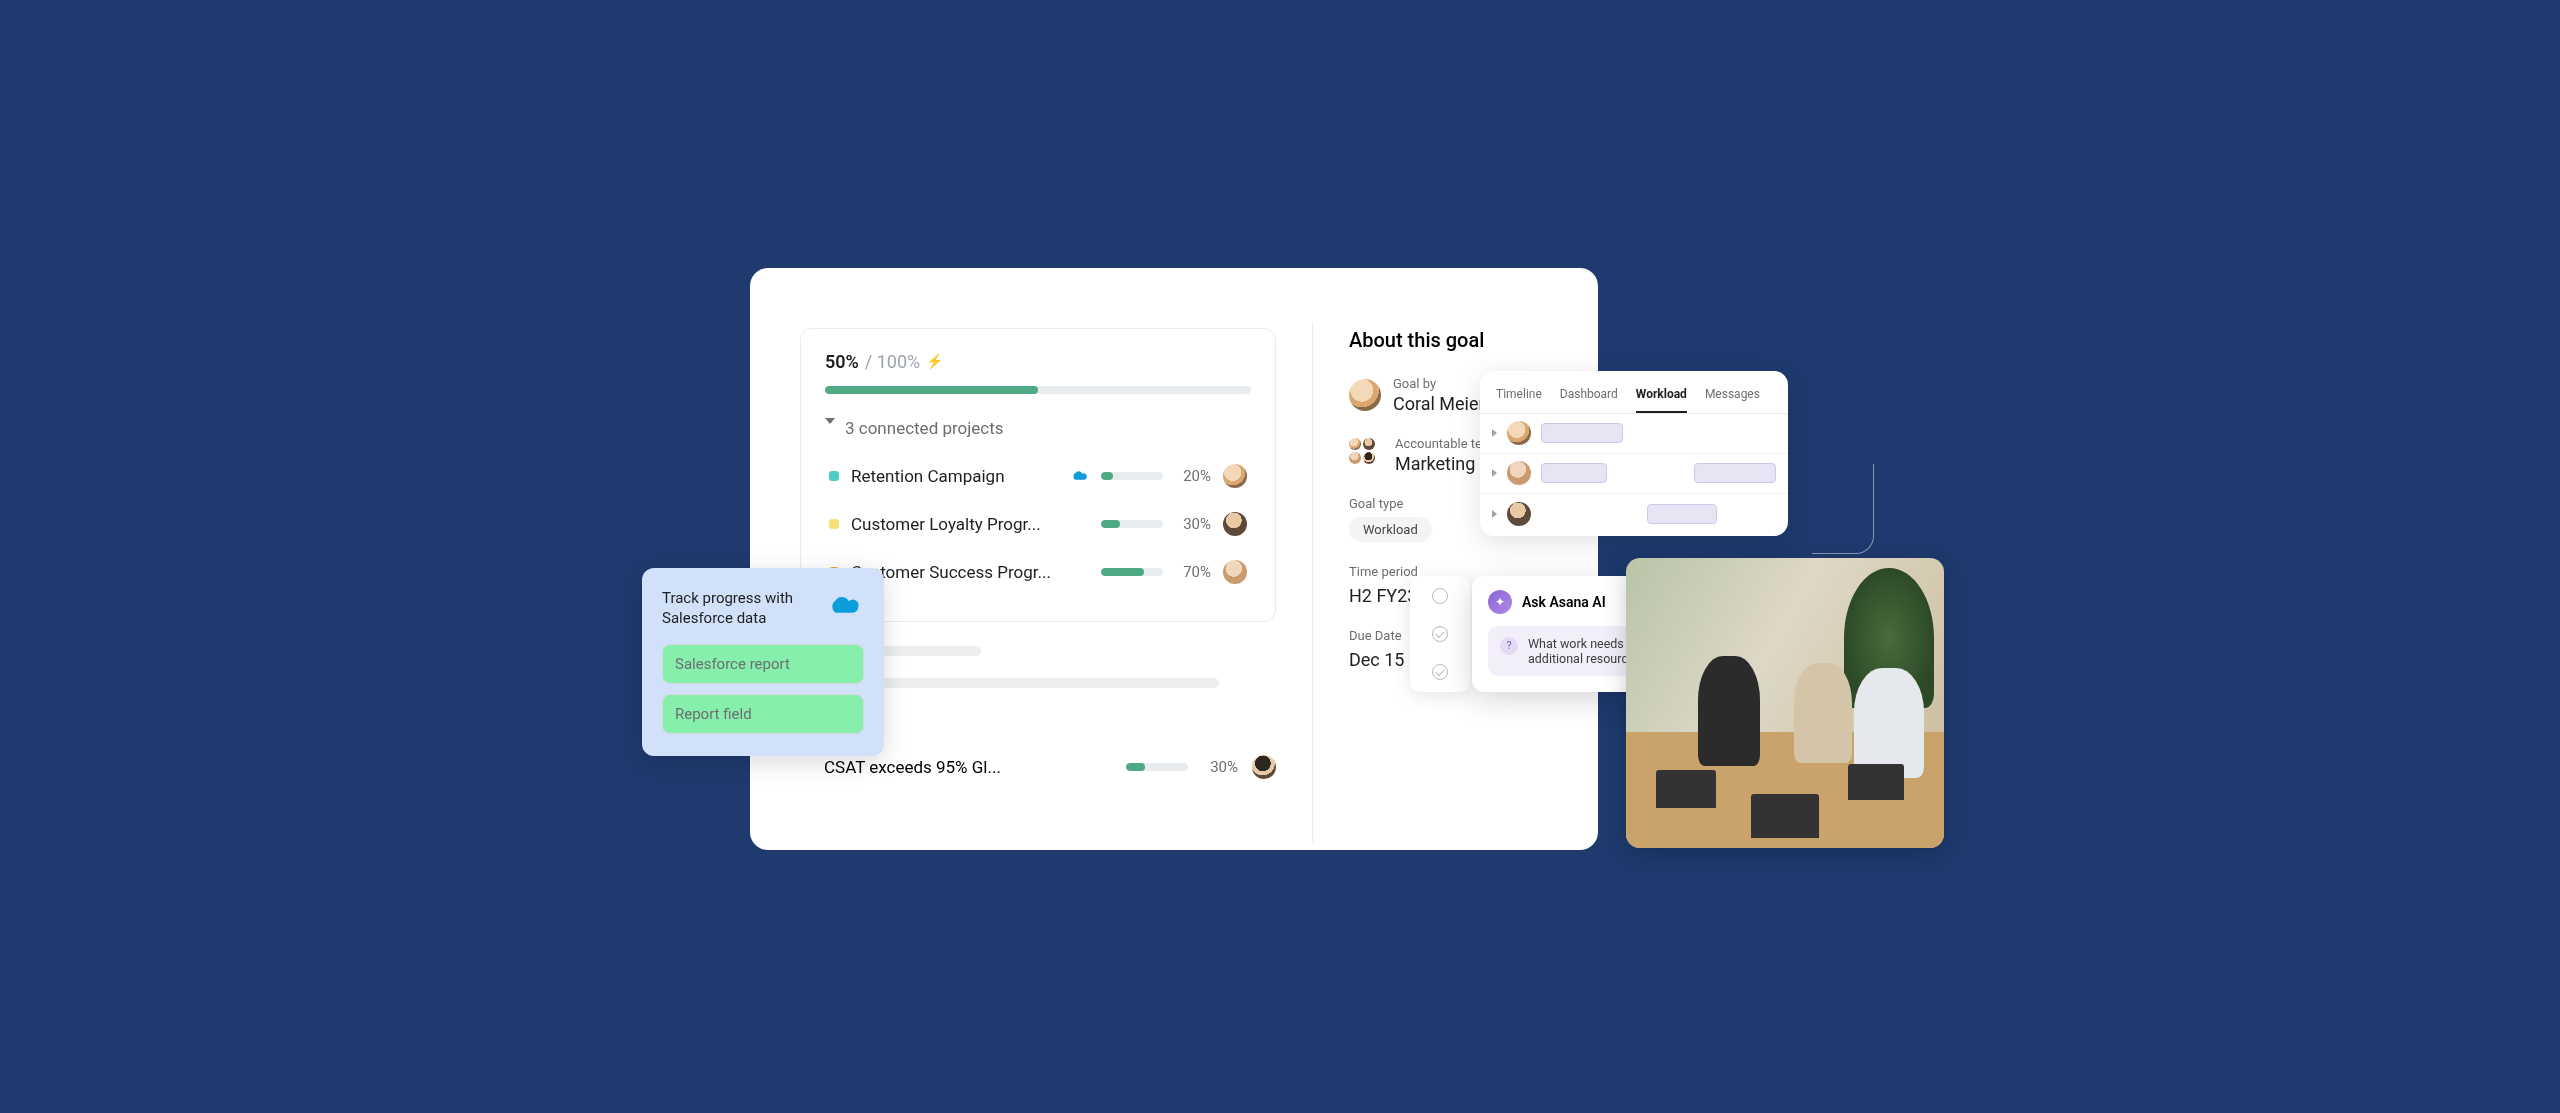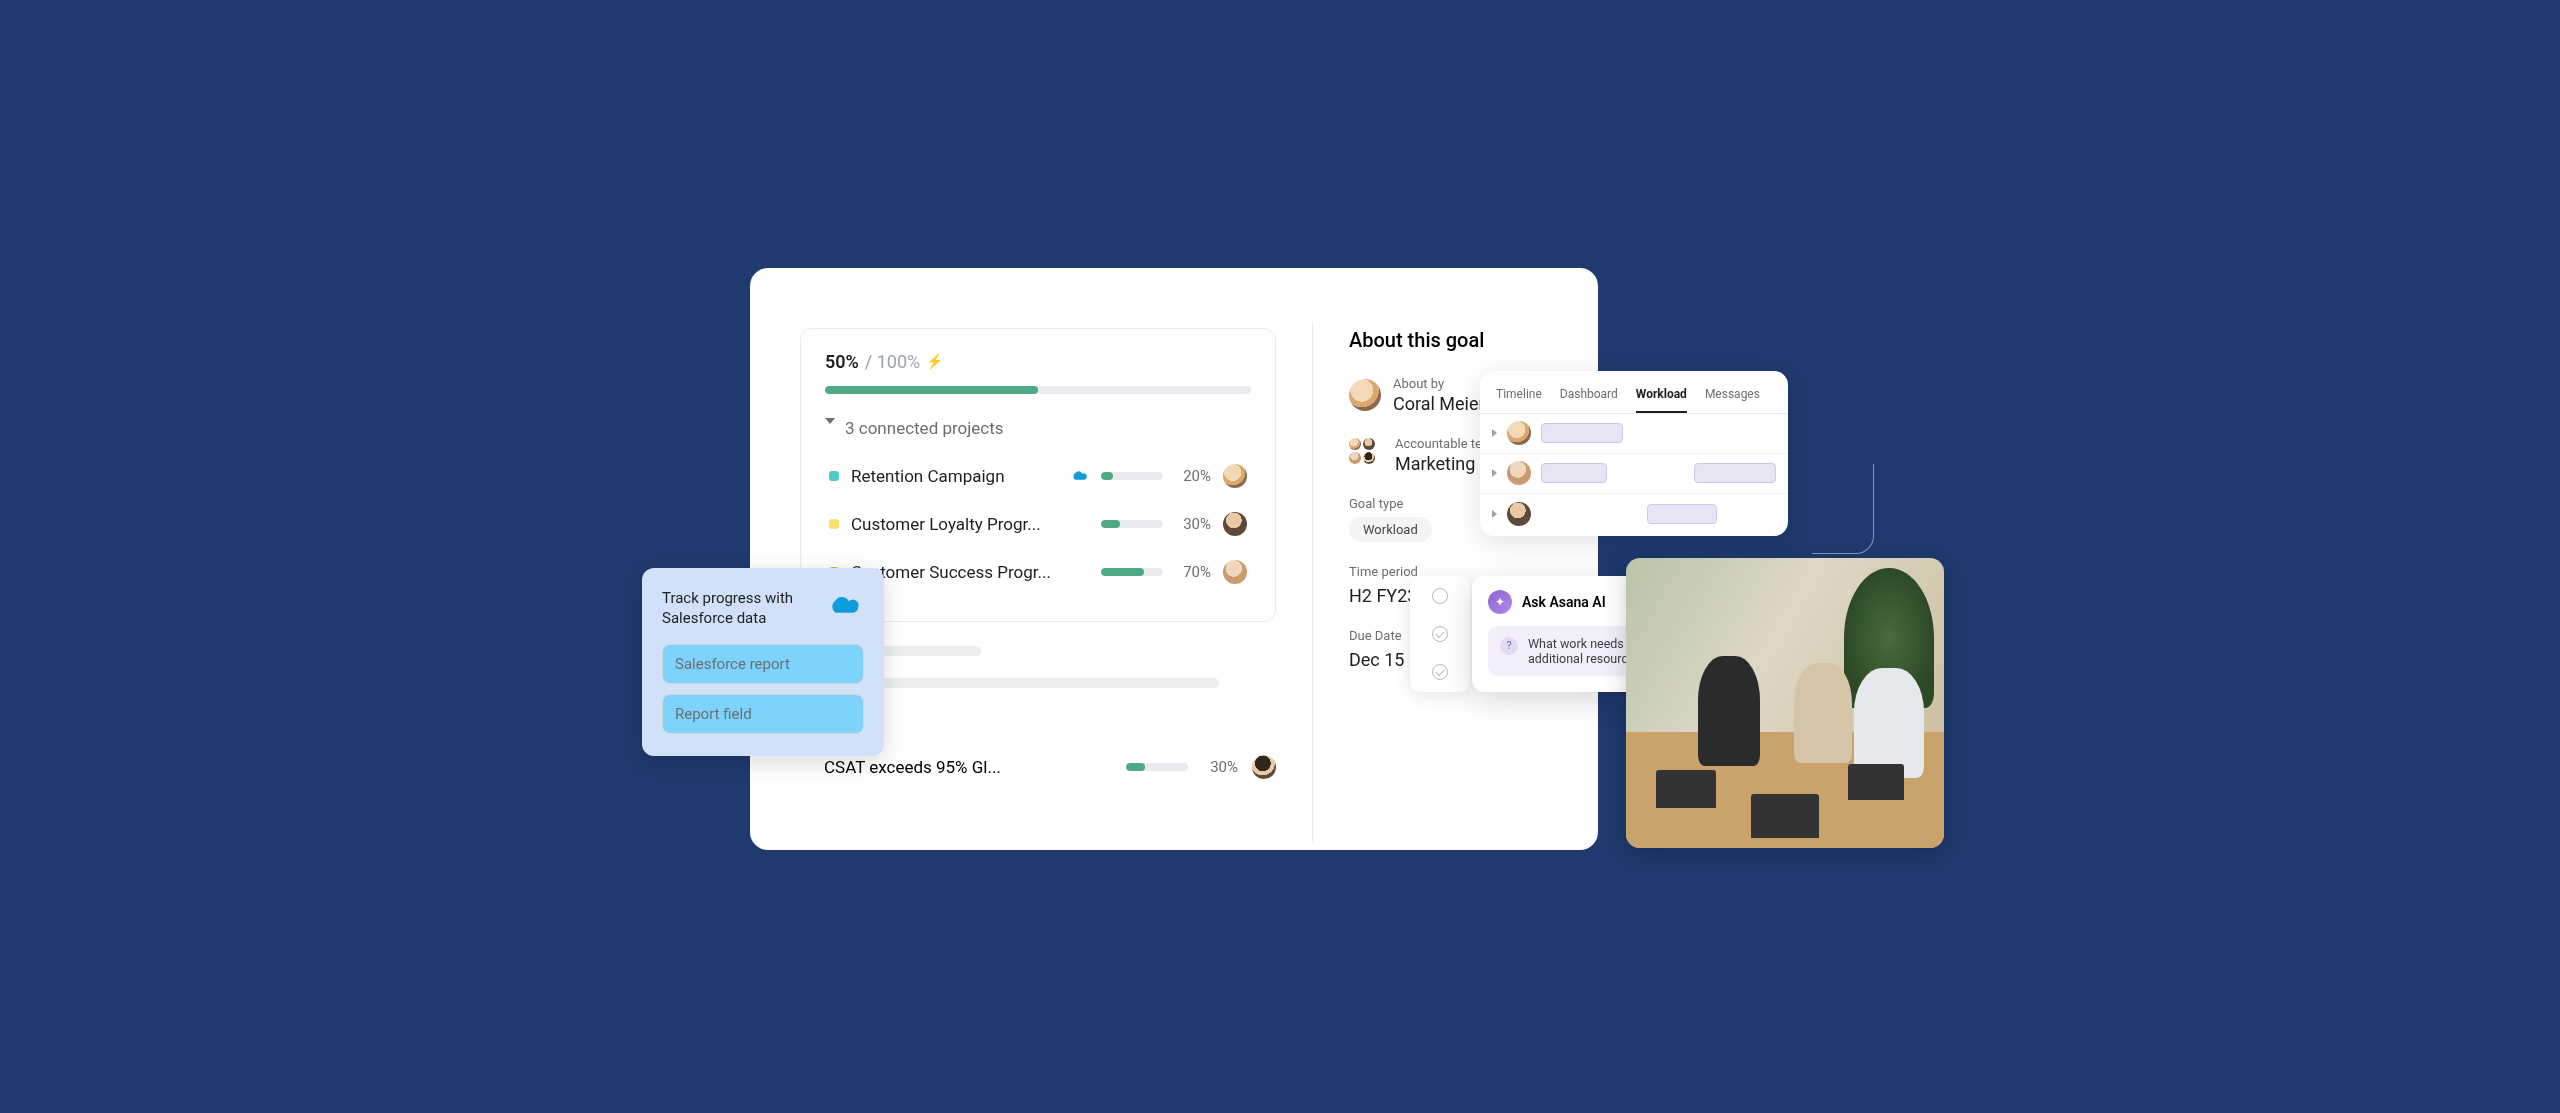--- a/index.html
+++ b/index.html
@@ -42,21 +42,21 @@
 .meta-value { font-size: 18px; color: #1e1f21; }
 .chip { display: inline-block; background: #f4f4f4; border-radius: 14px; padding: 5px 14px; font-size: 13px; color: #44474a; }
 .simple-label { font-size: 13px; color: #6d6e6f; margin-bottom: 6px; }
 .simple-value { font-size: 18px; color: #1e1f21; margin-bottom: 22px; }
 
 
 .sf-popover { position: absolute; left: 146px; top: 352px; width: 242px; background: #d0e1f9; border-radius: 12px; padding: 20px 20px 22px 20px; box-shadow: 0 6px 24px rgba(0,0,0,.15); }
 .sf-head { display:flex; align-items:center; gap:12px; margin-bottom:16px; }
 .sf-title { font-size: 15px; color: #1e1f21; line-height: 1.35; flex:1; }
 .sf-cloud { width: 38px; height: 28px; flex-shrink: 0; }
-.sf-input { width: 100%; background: #7dd3fc; border: 1px solid #d6d8da; border-radius: 8px; padding: 10px 12px; font-size: 15px; color: #6d6e6f; margin-bottom: 10px; }
+.sf-input { width: 100%; background: #86efac; border: 1px solid #d6d8da; border-radius: 8px; padding: 10px 12px; font-size: 15px; color: #6d6e6f; margin-bottom: 10px; }
 
 
 .wl-card { position: absolute; left: 984px; top: 155px; width: 308px; height: 165px; background: #fff; border-radius: 14px; box-shadow: 0 6px 28px rgba(0,0,0,.12); overflow:hidden; }
 .wl-tabs { display:flex; gap: 18px; padding: 16px 16px 0 16px; font-size: 12px; border-bottom: 1px solid #edeae9; }
 .wl-tab { color: #6d6e6f; padding-bottom: 10px; cursor: pointer; }
 .wl-tab.active { color: #1e1f21; font-weight: 700; border-bottom: 2px solid #1e1f21; }
 .wl-row { display:flex; align-items:center; height: 40px; border-bottom: 1px solid #f2f2f2; padding: 0 12px; gap: 10px; }
 .tri { width:0; height:0; border-top:4px solid transparent; border-bottom:4px solid transparent; border-left:5px solid #9ca3af; }
 .wl-bar-area { flex:1; height:20px; position:relative; }
 .wl-bar { position:absolute; height:20px; background:#e7e5f4; border:1px solid #cfc9e8; border-radius:4px; }
@@ -165,21 +165,21 @@
     </div>
 
     <div class="main-divider"></div>
 
     <div class="main-right">
       <div class="about-title">About this goal</div>
 
       <div class="meta-row">
         <span class="avatar av1" style="width:32px;height:32px"></span>
         <div>
-          <div class="meta-label">About by</div>
+          <div class="meta-label">Goal by</div>
           <div class="meta-value">Coral Meier</div>
         </div>
       </div>
 
       <div class="meta-row">
         <div class="avatars-stack">
           <span class="mini-av av1" style="left:0;top:0"></span>
           <span class="mini-av av2" style="left:14px;top:0"></span>
           <span class="mini-av av3" style="left:0;top:14px"></span>
           <span class="mini-av av4" style="left:14px;top:14px"></span>

